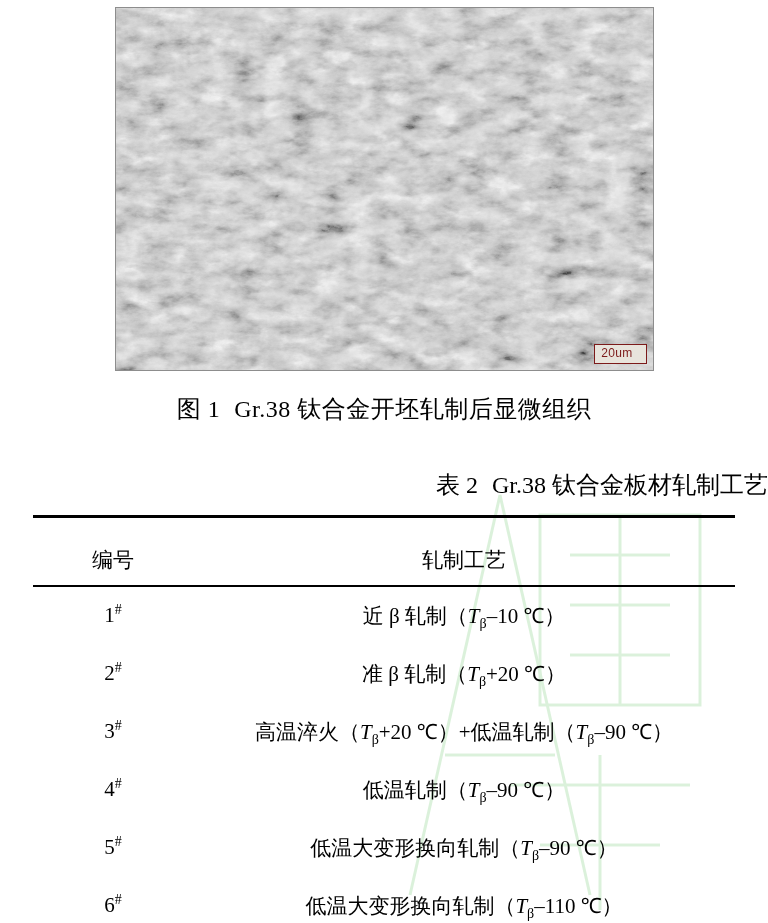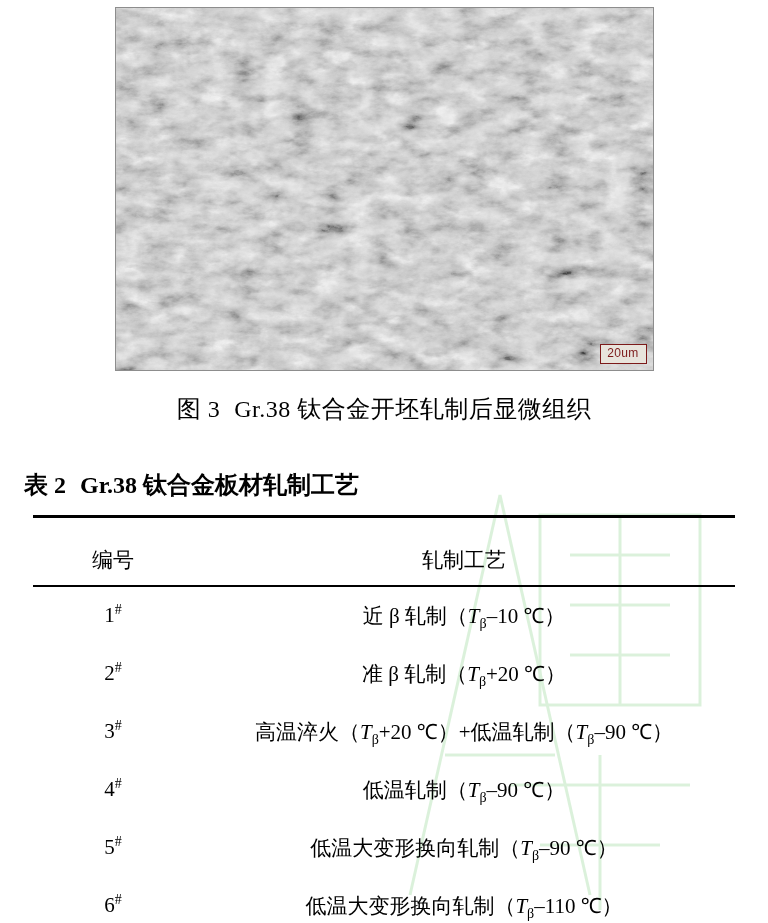--- a/index.html
+++ b/index.html
@@ -51,41 +51,41 @@
   .scalebar {
     position: absolute;
     right: 6px;
     bottom: 6px;
     background: #e8e4dc;
     border: 1px solid #7c1a1a;
     color: #7c1a1a;
     font-family: "Liberation Sans", sans-serif;
     font-size: 12px;
     line-height: 15px;
-    padding: 1px 7px 2px 6px;
+    padding: 1px 13px 2px 6px;
     letter-spacing: 0.3px;
   }
 
   .fig-caption {
     position: relative;
     z-index: 1;
     text-align: center;
     font-size: 24px;
     margin-top: 22px;
     letter-spacing: 0.5px;
   }
   .fig-caption .fig-num { margin-right: 14px; }
 
   
   .table-title {
     position: relative;
     z-index: 1;
-    text-align: left;
+    text-align: right;
     font-size: 24px;
-    font-weight: bold;
+    font-weight: normal;
     margin-top: 44px;
     padding-left: 24px;
   }
   .table-title .tbl-num { margin-right: 14px; }
 
   table.data-table {
     position: relative;
     z-index: 1;
     width: 702px;
     margin: 14px auto 0 auto;
@@ -162,21 +162,21 @@
       </defs>
       <rect x="0" y="0" width="537" height="362" fill="#d8d8d8"></rect>
       <rect x="0" y="0" width="537" height="362" filter="url(#grain)" opacity="0.95"></rect>
       <rect x="0" y="0" width="537" height="362" filter="url(#grain2)" opacity="0.45"></rect>
     </svg>
     <div class="scalebar">20um</div>
   </div>
 </div>
 
 <div class="fig-caption">
-  <span class="fig-num">图 3</span><span>Gr.38 钛合金开坯轧制后显微组织</span>
+  <span class="fig-num">图 1</span><span>Gr.38 钛合金开坯轧制后显微组织</span>
 </div>
 
 <div class="table-title">
   <span class="tbl-num">表 2</span><span>Gr.38 钛合金板材轧制工艺</span>
 </div>
 
 <table class="data-table">
   <thead>
     <tr>
       <th class="col-id">编号</th>

